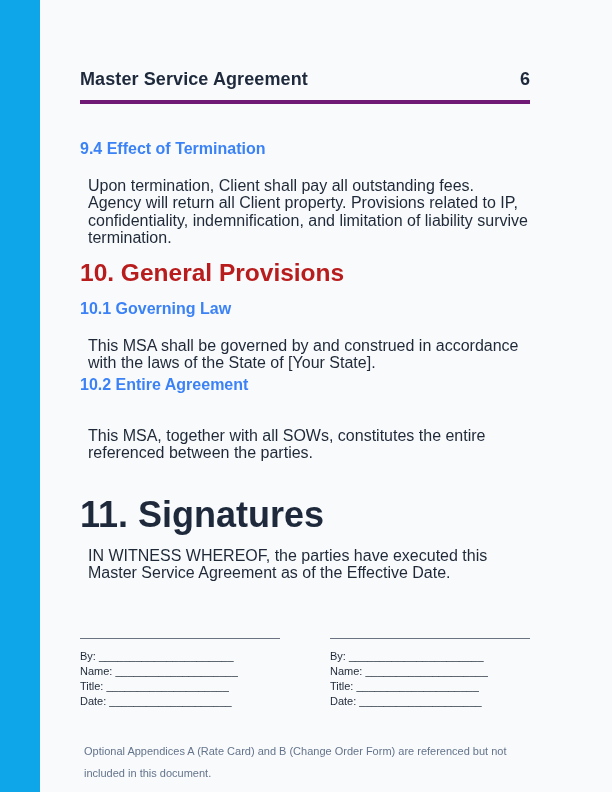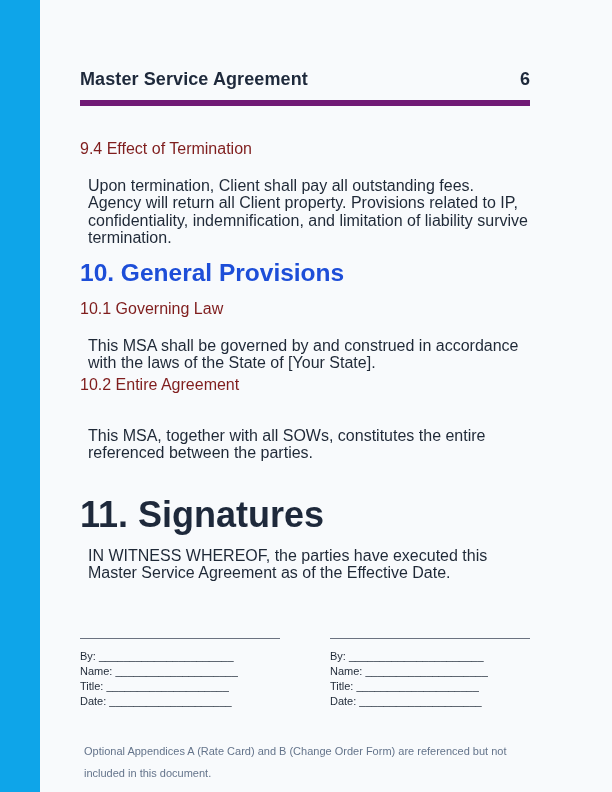--- a/index.html
+++ b/index.html
@@ -6,27 +6,27 @@
   body {
     width: 612px; height: 792px; overflow: hidden;
     background: #f8fafc; position: relative;
     font-family: "Liberation Sans", "DejaVu Sans", sans-serif;
     color: #1e293b;
   }
   .side-strip { position: absolute; left: 0; top: 0; width: 40px; height: 792px; background: #0ea5e9; }
   .page { position: absolute; left: 80px; top: 0; width: 450px; }
   .header {
     position: absolute; left: 0; top: 66px; width: 450px; height: 34px;
-    border-bottom: 6px solid #701a75; display: flex; justify-content: space-between; align-items: flex-start;
+    border-bottom: 4px solid #701a75; display: flex; justify-content: space-between; align-items: flex-start;
   }
   .header-title { font-size: 18px; font-weight: bold; color: #1e293b; line-height: 26px; letter-spacing: 0.1px; }
   .header-page { font-size: 18px; font-weight: bold; color: #1e293b; line-height: 26px; }
   .abs { position: absolute; left: 0; }
-  .h3 { font-size: 16px; font-weight: normal; color: #7f1d1d; line-height: 20px; }
-  .h2 { font-size: 24.5px; font-weight: bold; color: #1d4ed8; line-height: 30px; }
+  .h3 { font-size: 16px; font-weight: bold; color: #3b82f6; line-height: 20px; }
+  .h2 { font-size: 24.5px; font-weight: bold; color: #b91c1c; line-height: 30px; }
   .h1 { font-size: 36px; font-weight: bold; color: #1e293b; line-height: 34px; }
   .body-text {
     font-size: 16px; line-height: 17.3px; color: #1f2937; left: 8px; width: 440px;
   }
   .sig-col { position: absolute; top: 638px; width: 200px; font-size: 11px; line-height: 15px; color: #1f2937; }
   .sig-line { border-top: 1px solid #6b7280; width: 200px; height: 0; margin-bottom: 10px; }
   .sig-row { white-space: nowrap; }
   .footnote {
     position: absolute; left: 4px; top: 740px; width: 455px;
     font-size: 11px; line-height: 22px; color: #64748b;

